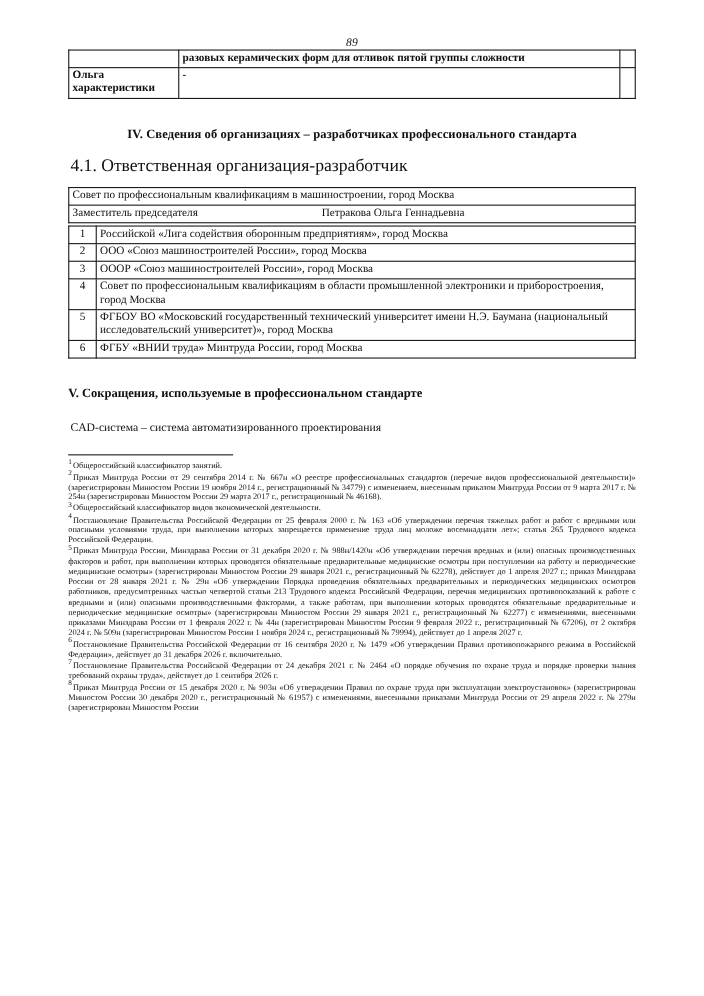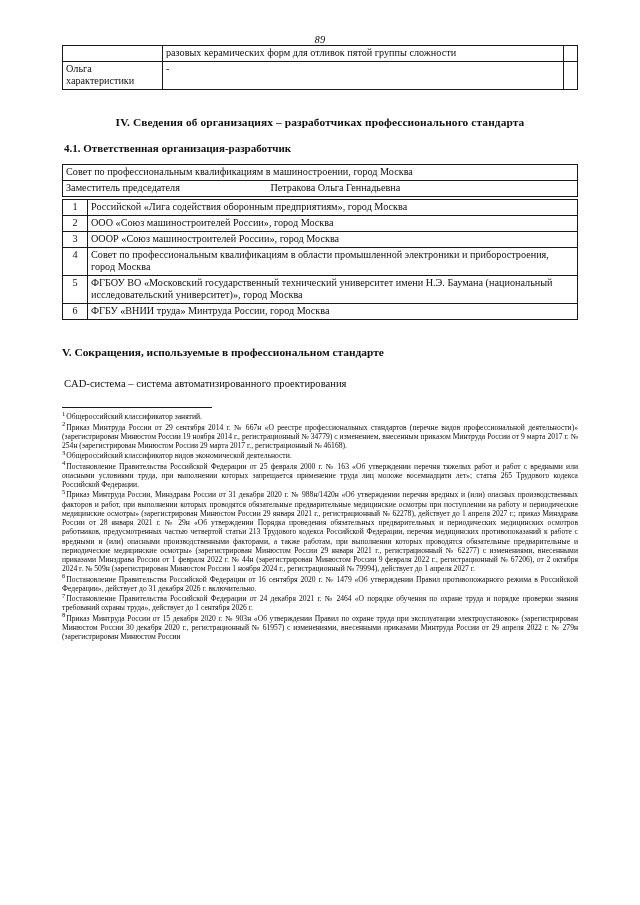--- a/index.html
+++ b/index.html
@@ -38,40 +38,40 @@
     font-size: 10.2px;
     table-layout: fixed;
   }
   table.doc-table td {
     border: 1px solid #1a1a1a;
     padding: 1px 3px 2px 3px;
     vertical-align: top;
     line-height: 1.18;
   }
   
-  .tbl-top { margin-bottom: 0; }
+  .tbl-top { margin-bottom: 0; font-weight: bold; }
   .tbl-top td.c1 { width: 93px; }
   .tbl-top td.c2 { }
   .tbl-top td.c3 { width: 7px; border-left: 1px solid #1a1a1a; }
   .h-section {
     text-align: center;
     font-weight: bold;
     font-size: 11.4px;
     margin: 26px 0 4px 0;
     letter-spacing: 0.1px;
   }
   .h-sub {
-    font-weight: bold;
-    font-size: 11px;
+    font-weight: normal;
+    font-size: 16px;
     margin: 14px 0 10px 2px;
   }
   .tbl-resp td { padding: 2px 4px 2px 4px; font-size: 10.2px; }
   .tbl-resp .name-right {
     display: inline-block;
-    margin-left: 88px;
+    margin-left: 110px;
   }
   .tbl-orgs { margin-top: 2px; }
   .tbl-orgs td.num { width: 18px; text-align: center; }
   .h-section2 {
     text-align: left;
     font-weight: bold;
     font-size: 11.4px;
     margin: 26px 0 20px 0;
   }
   .abbr-line {

